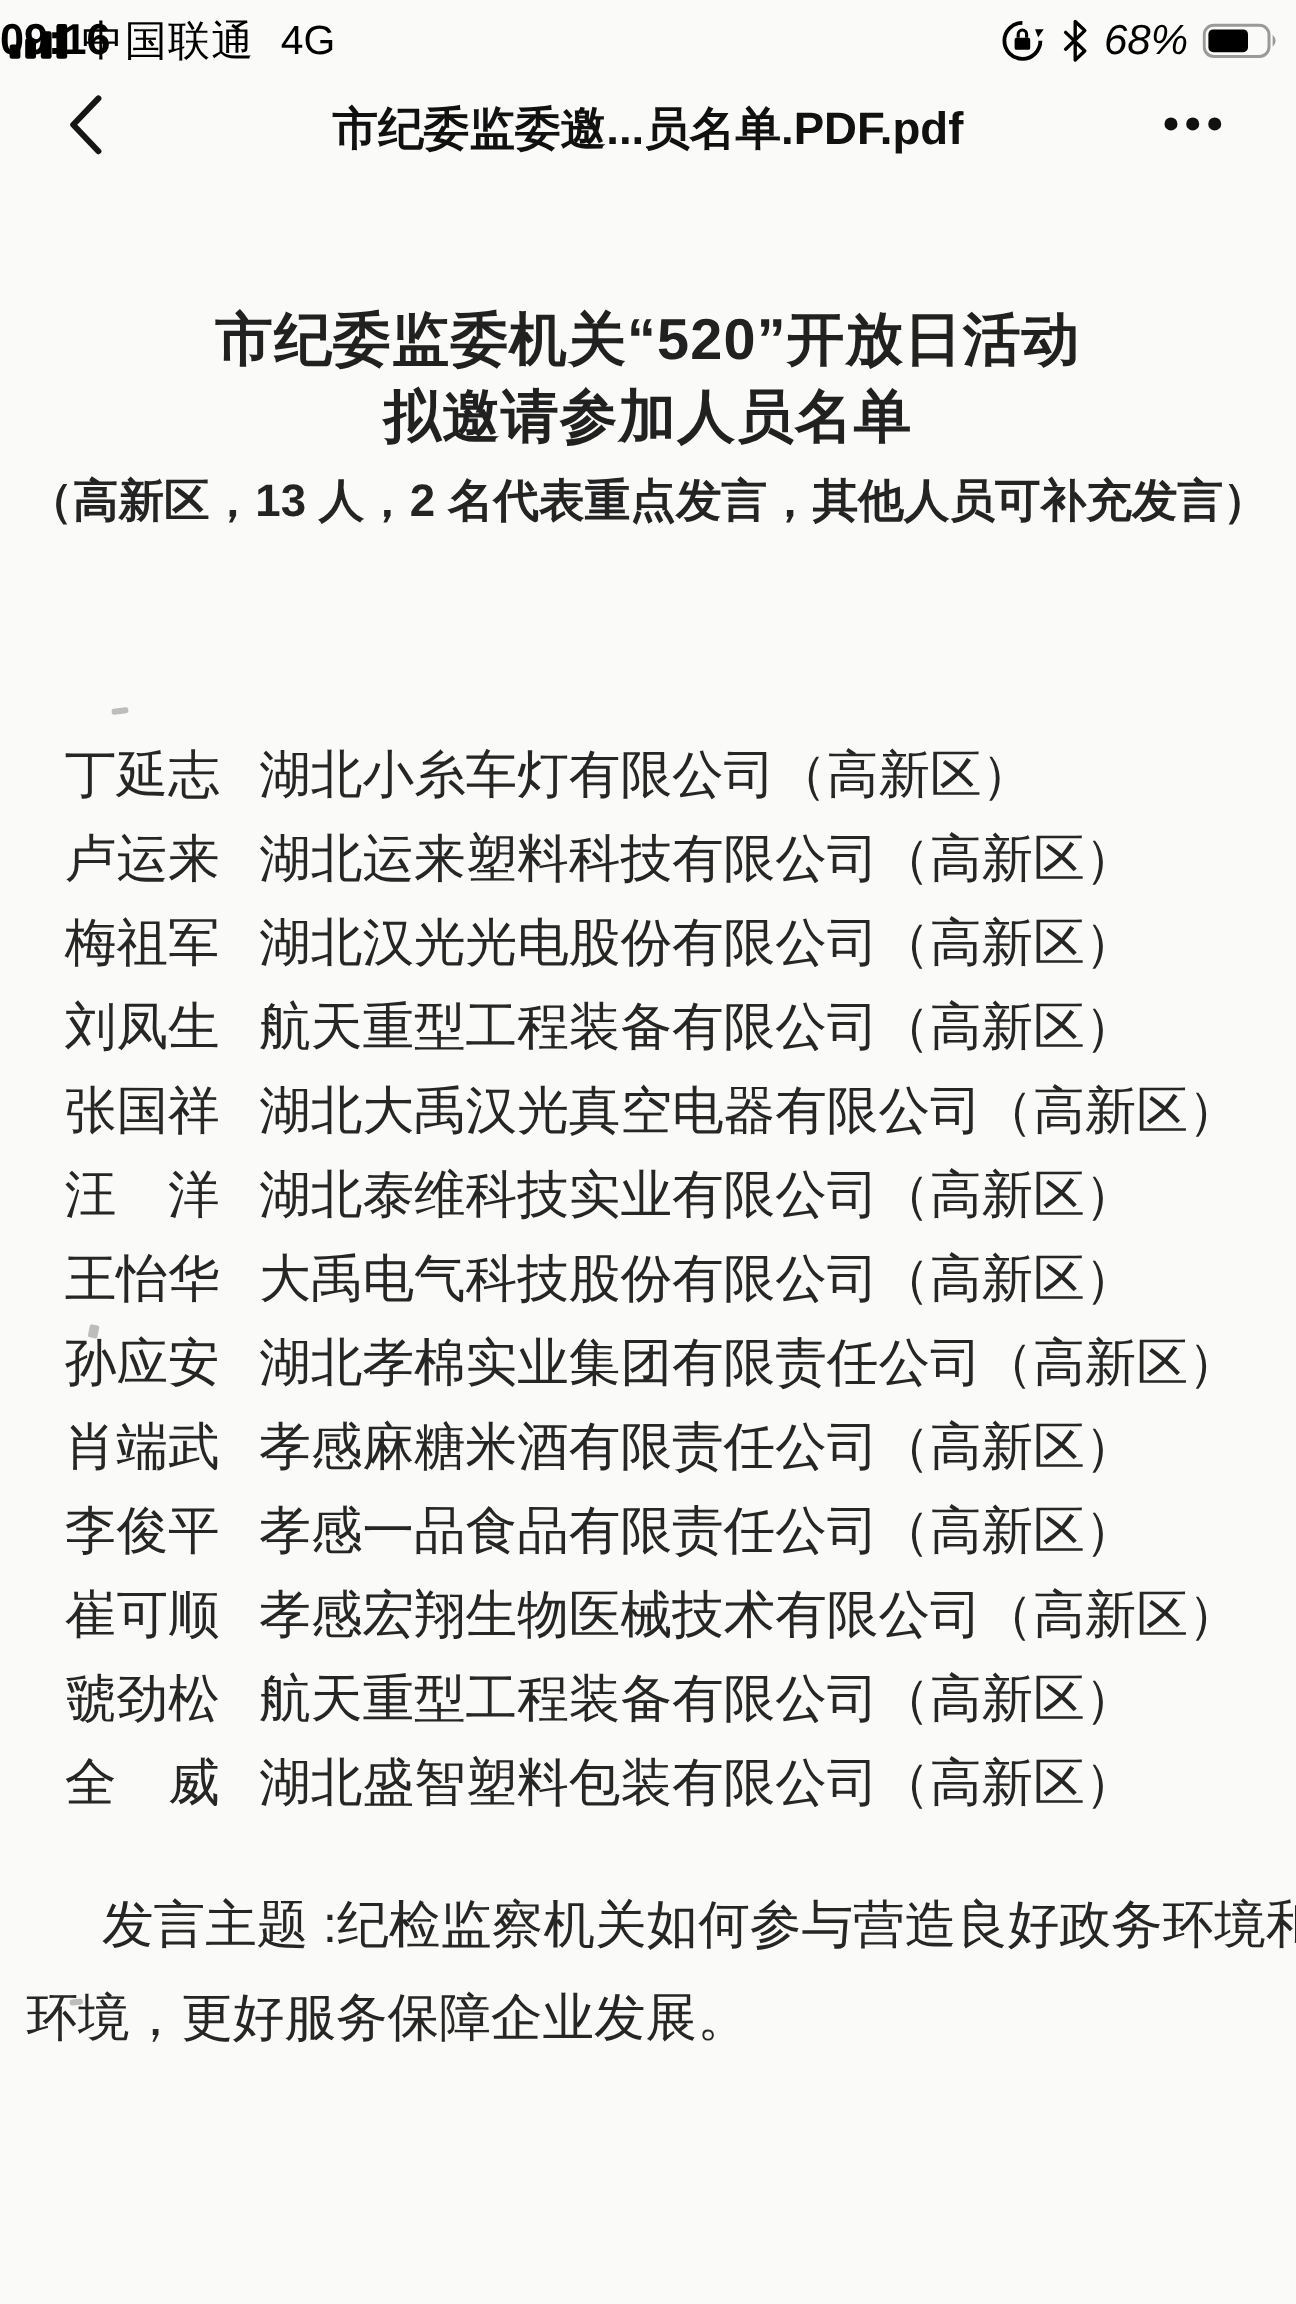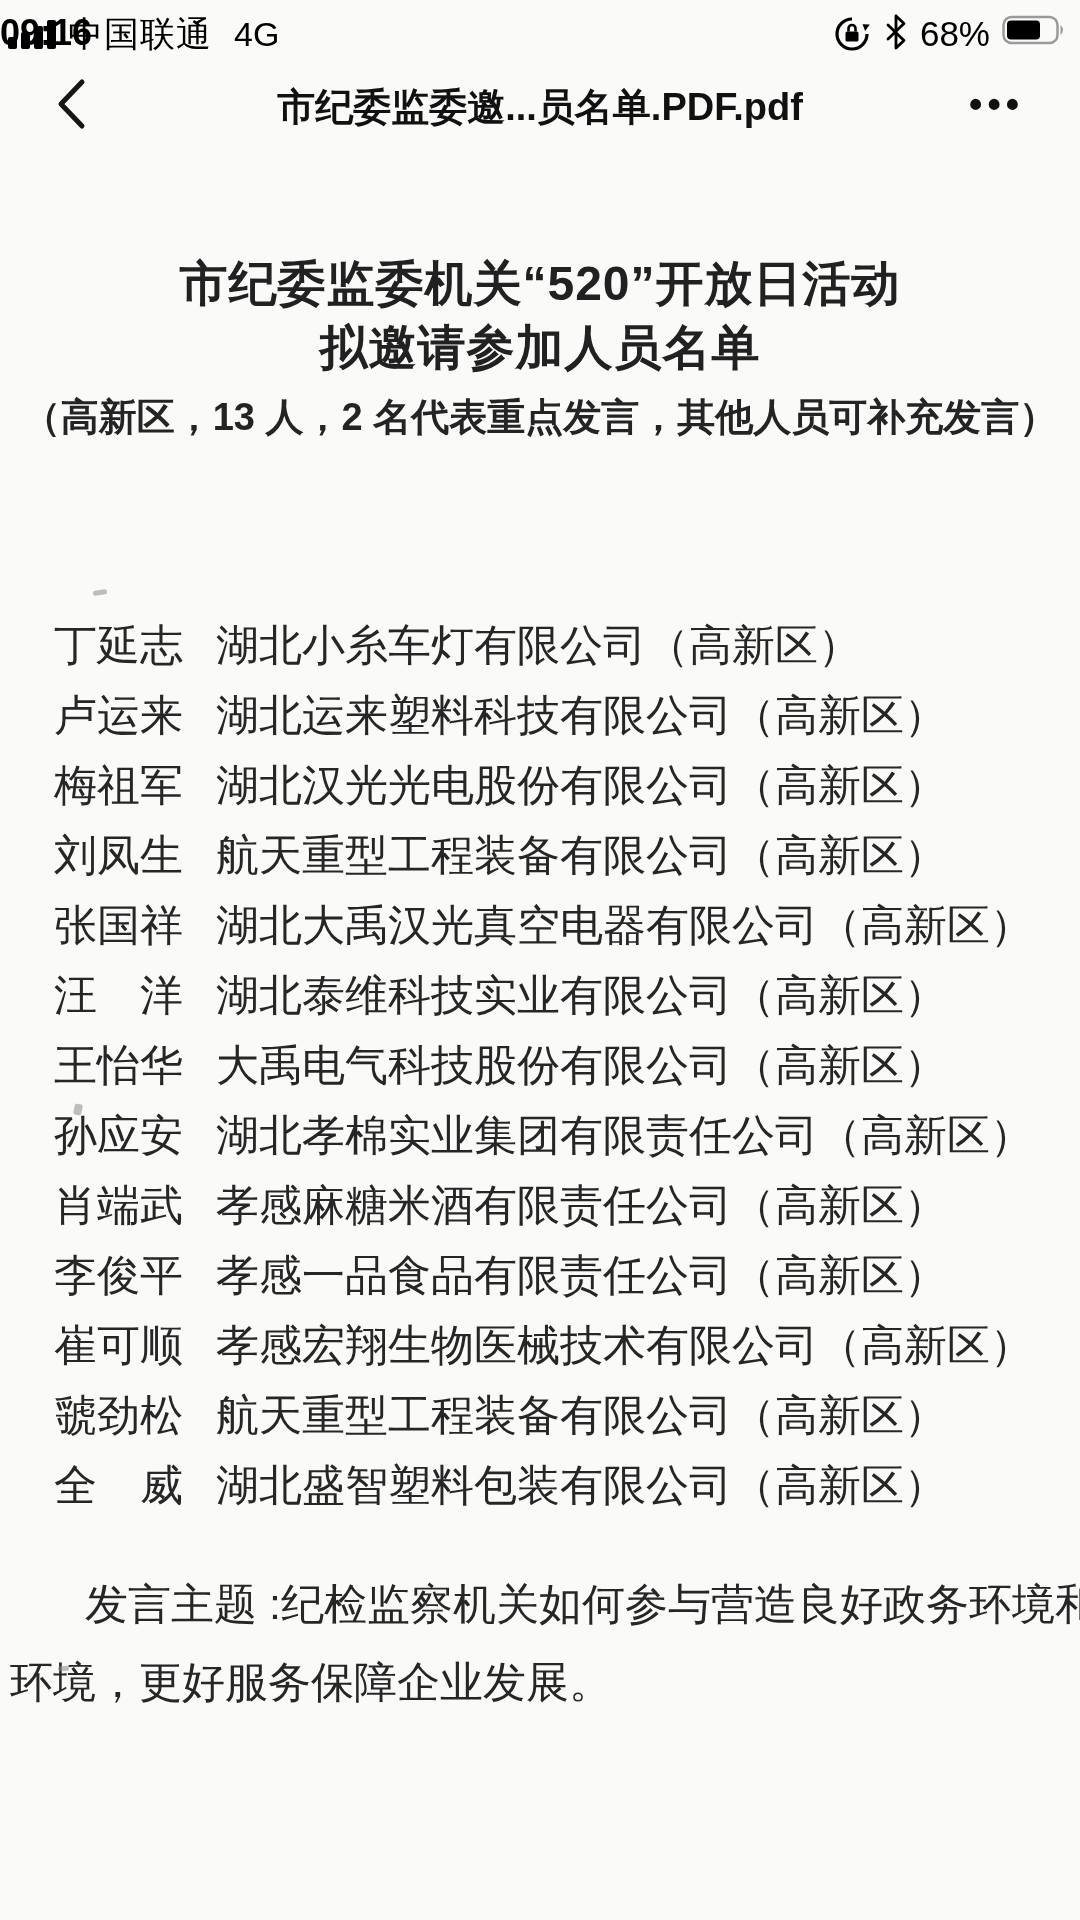--- a/index.html
+++ b/index.html
@@ -24,21 +24,21 @@
   }
   .signal-bars { display: flex; align-items: flex-end; gap: 4px; margin-right: 12px; }
   .signal-bars .bar { width: 9px; background: #000; border-radius: 2px; }
   .bar1 { height: 12px; } .bar2 { height: 17px; } .bar3 { height: 23px; } .bar4 { height: 29px; }
   .carrier { font-size: 35px; font-weight: 500; letter-spacing: 1px; }
   .network { font-size: 34px; font-weight: 500; margin-left: 22px; }
   .sb-time {
     position: absolute; left: 0; right: 0; top: 12px;
     text-align: left; font-size: 36px; font-weight: 600;
   }
-  .sb-right { margin-left: auto; display: flex; align-items: flex-start; gap: 12px; }
+  .sb-right { margin-left: auto; display: flex; align-items: center; gap: 12px; font-style: italic; }
   .battery-percent { font-size: 35px; font-weight: 400; }
 
   
   .nav-bar {
     position: relative;
     height: 98px;
     display: flex;
     align-items: center;
   }
   .back-button {
@@ -88,21 +88,21 @@
     height: 70px;
     padding-left: 54px;
     font-size: 43px;
     font-weight: 500;
     color: #262626;
     white-space: nowrap;
   }
   .attendee-row .name { width: 162px; flex-shrink: 0; }
   .topic { margin-top: 44px; font-size: 43px; font-weight: 500; color: #262626; line-height: 78px; }
   .topic-line1 { padding-left: 85px; white-space: nowrap; }
-  .topic-line2 { padding-left: 10px; white-space: nowrap; }
+  .topic-line2 { padding-left: 22px; white-space: nowrap; }
 
   .scan-speck { position: absolute; background: #8a8a8a; opacity: 0.55; border-radius: 2px; }
   .speck-a { left: 93px;  top: 338px;  width: 14px; height: 5px; transform: rotate(-8deg); }
   .speck-b { left: 74px;  top: 852px;  width: 8px;  height: 11px; transform: rotate(12deg); }
   .speck-c { left: 58px;  top: 1414px; width: 11px; height: 5px; transform: rotate(-5deg); }
 
   svg { display: block; }
 </style>
 </head>
 <body>

